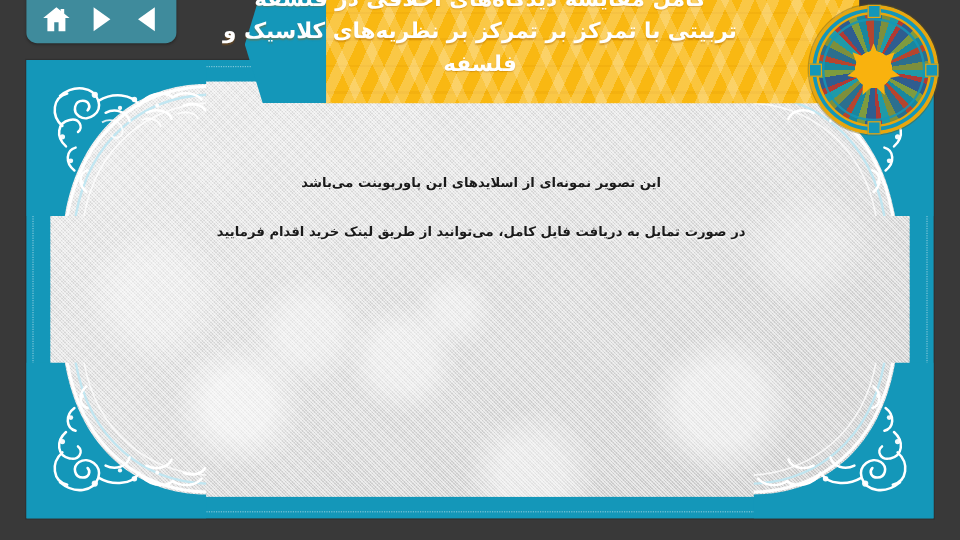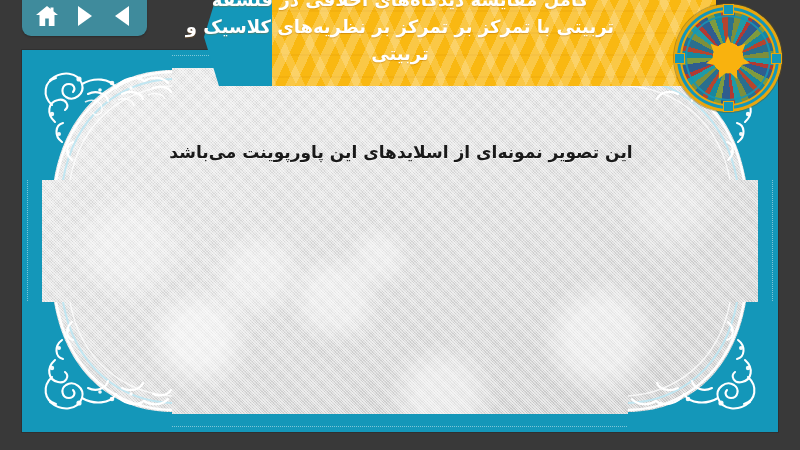--- a/index.html
+++ b/index.html
@@ -150,21 +150,21 @@
   .corner.bl{left:22px;top:302px;transform:scaleY(-1);}
   .corner.br{left:628px;top:302px;transform:scale(-1,-1);}
   .corner svg{display:block;}
 
   
   .body-text{
     position:absolute;left:46px;top:132px;width:710px;
     z-index:16;
     direction:rtl;text-align:center;
     color:#1a1a1a;
-    font-size:17px;font-weight:bold;line-height:41px;
+    font-size:11px;font-weight:bold;line-height:41px;
     text-shadow:0 1px 0 rgba(255,255,255,.55);
   }
   .body-text .bl{display:block;white-space:nowrap;}
 </style>
 </head>
 <body>
 
 <div id="stage">
 
   <div class="nav-pill">
@@ -180,21 +180,21 @@
         <rect x="15.5" y="2.5" width="3" height="4" fill="#ffffff"></rect>
       </svg>
     </div>
   </div>
 
   <div class="banner"></div>
   <div class="banner-arrow"></div>
   <div class="banner-text">
     <span class="ln">کامل مقایسه دیدگاه‌های اخلاقی در فلسفه</span>
     <span class="ln">تربیتی با تمرکز بر تمرکز بر نظریه‌های کلاسیک و</span>
-    <span class="ln">تربیتی</span>
+    <span class="ln">فلسفه</span>
   </div>
 
   <div class="medallion">
     <div class="med-ring2"></div>
     <div class="med-core"></div>
     <span class="med-stud t"></span>
     <span class="med-stud b"></span>
     <span class="med-stud l"></span>
     <span class="med-stud r"></span>
   </div>
@@ -325,15 +325,16 @@
         <circle cx="118" cy="28" r="2"></circle>
         <circle cx="30" cy="64" r="2.2"></circle>
         <circle cx="37" cy="84" r="2"></circle>
         <circle cx="46" cy="102" r="1.9"></circle>
       </g>
     </svg>
   </div>
 
   <div class="body-text">
     <span class="bl">این تصویر نمونه‌ای از اسلایدهای این پاورپوینت می‌باشد</span>
+    <span class="bl">در صورت تمایل به دریافت فایل کامل، می‌توانید از طریق لینک خرید اقدام فرمایید</span>
   </div>
 
 </div>
 
 </body></html>

